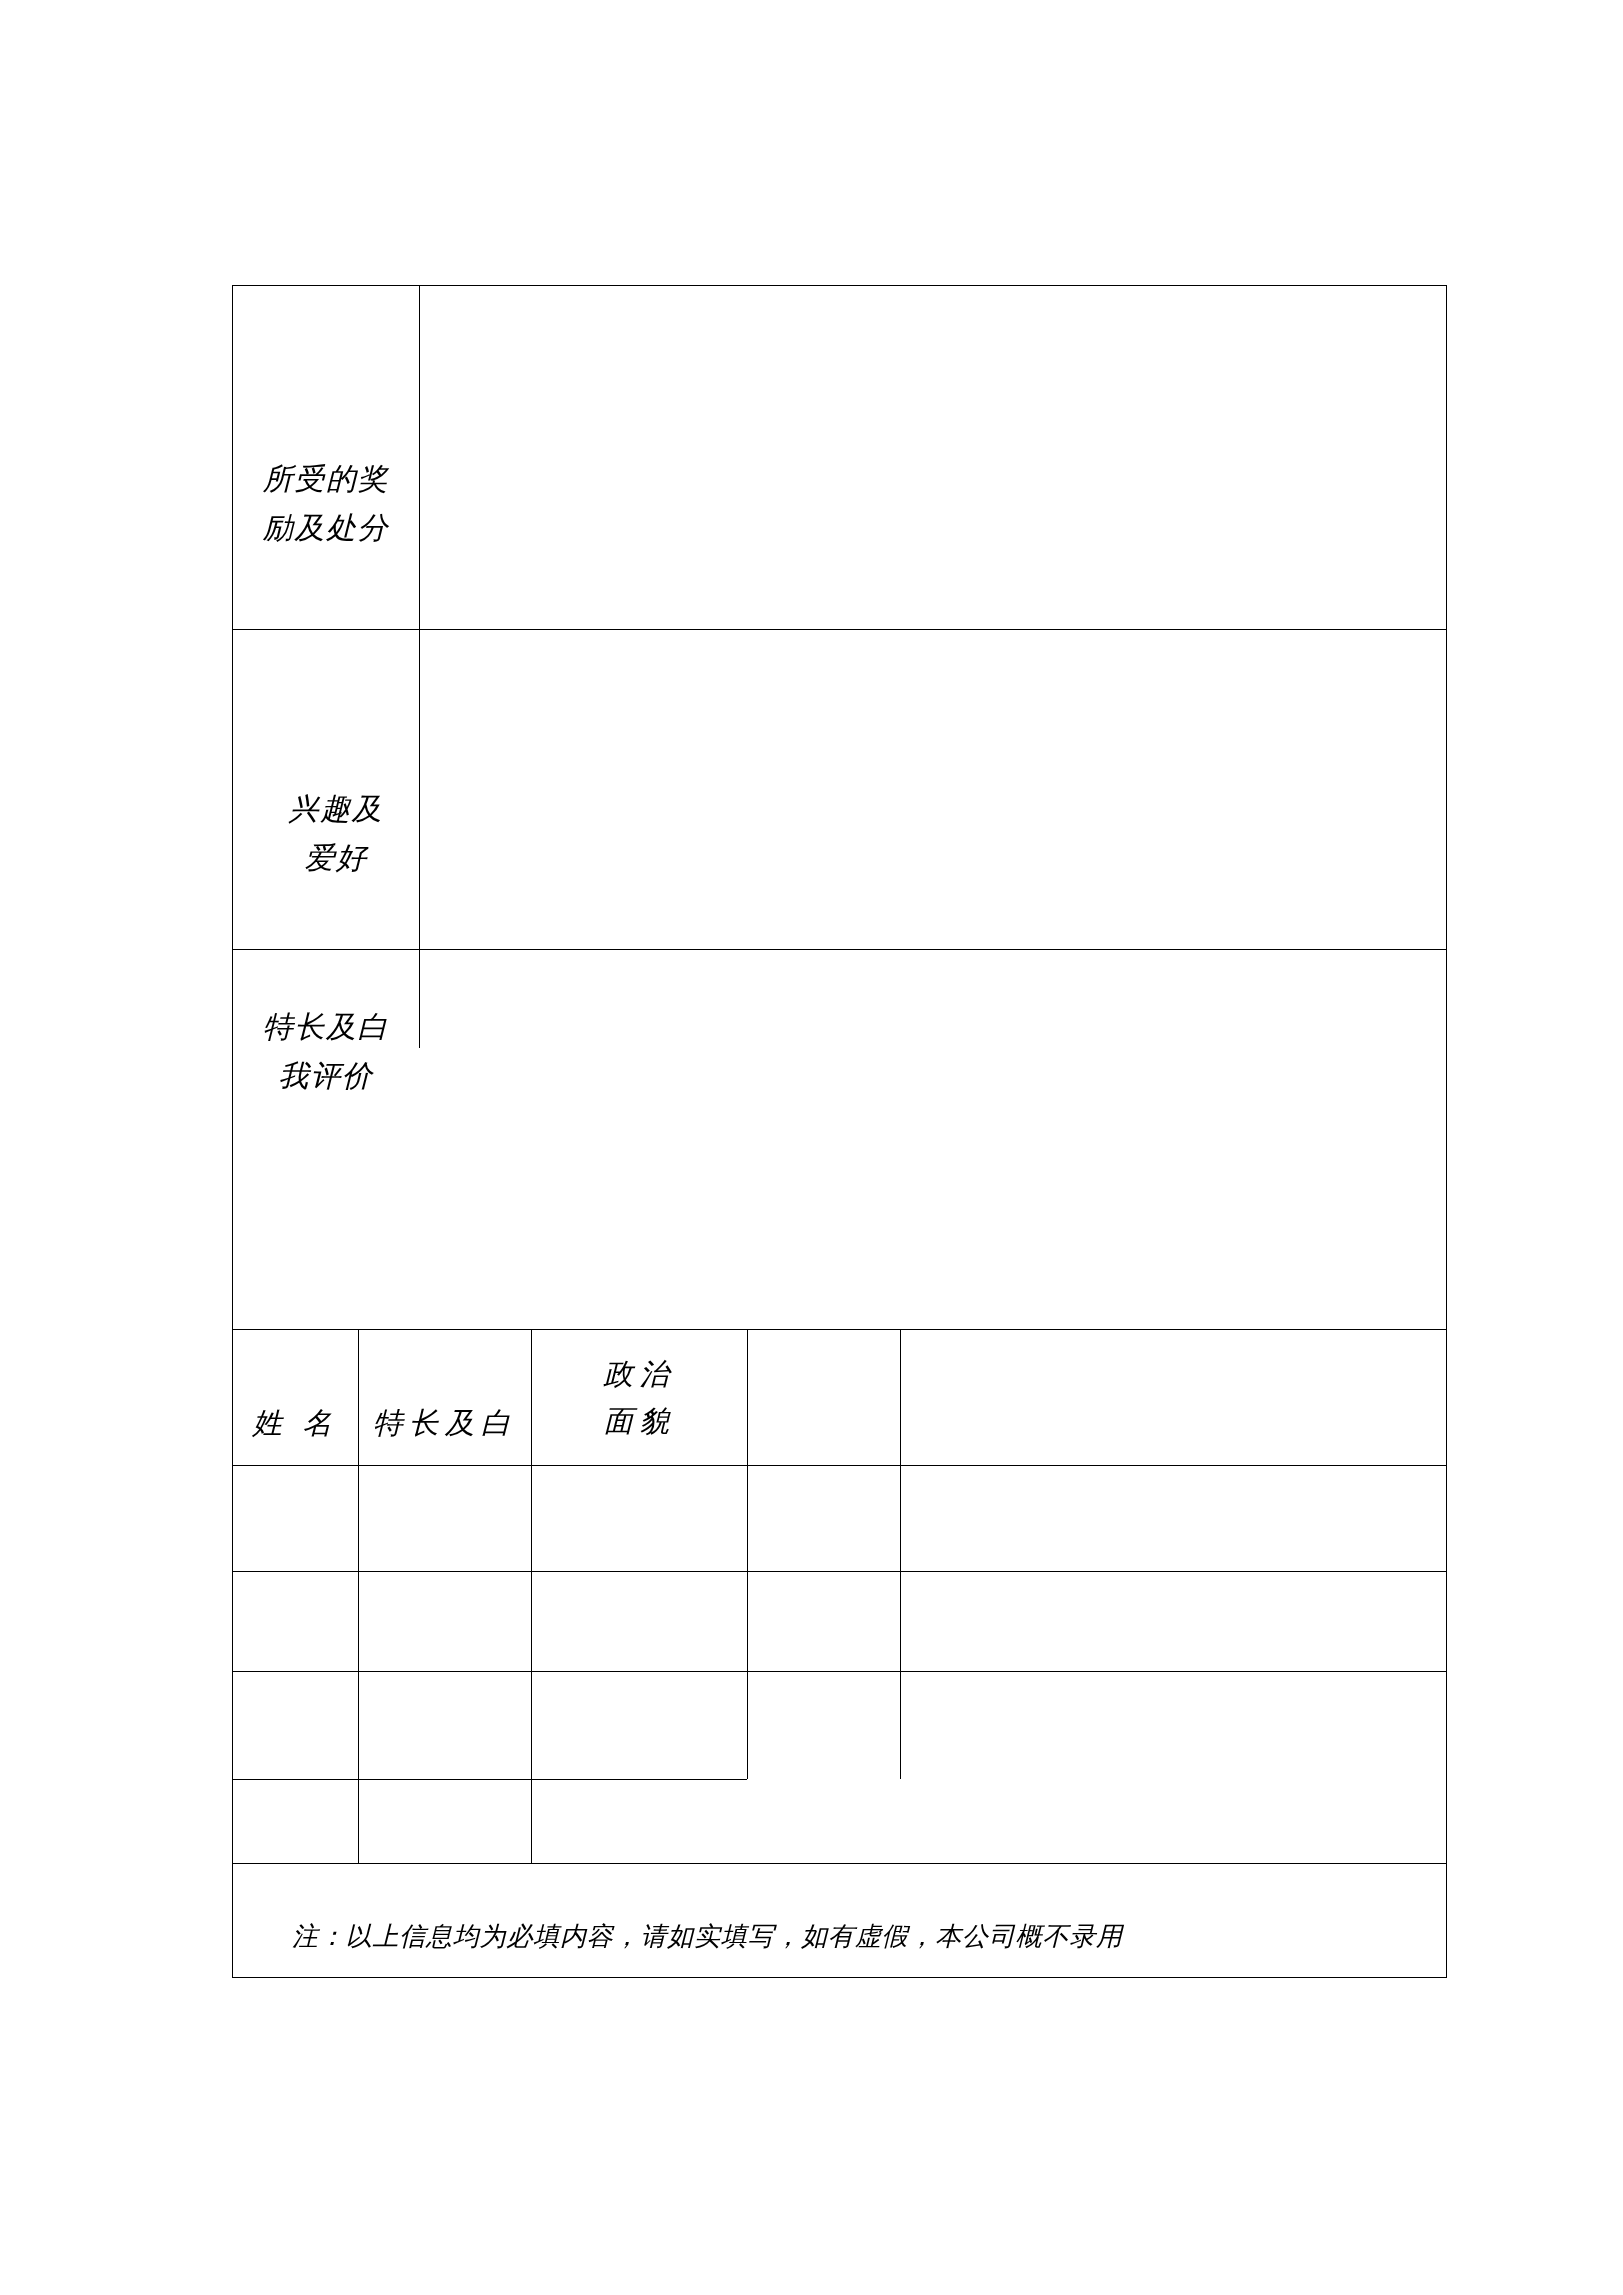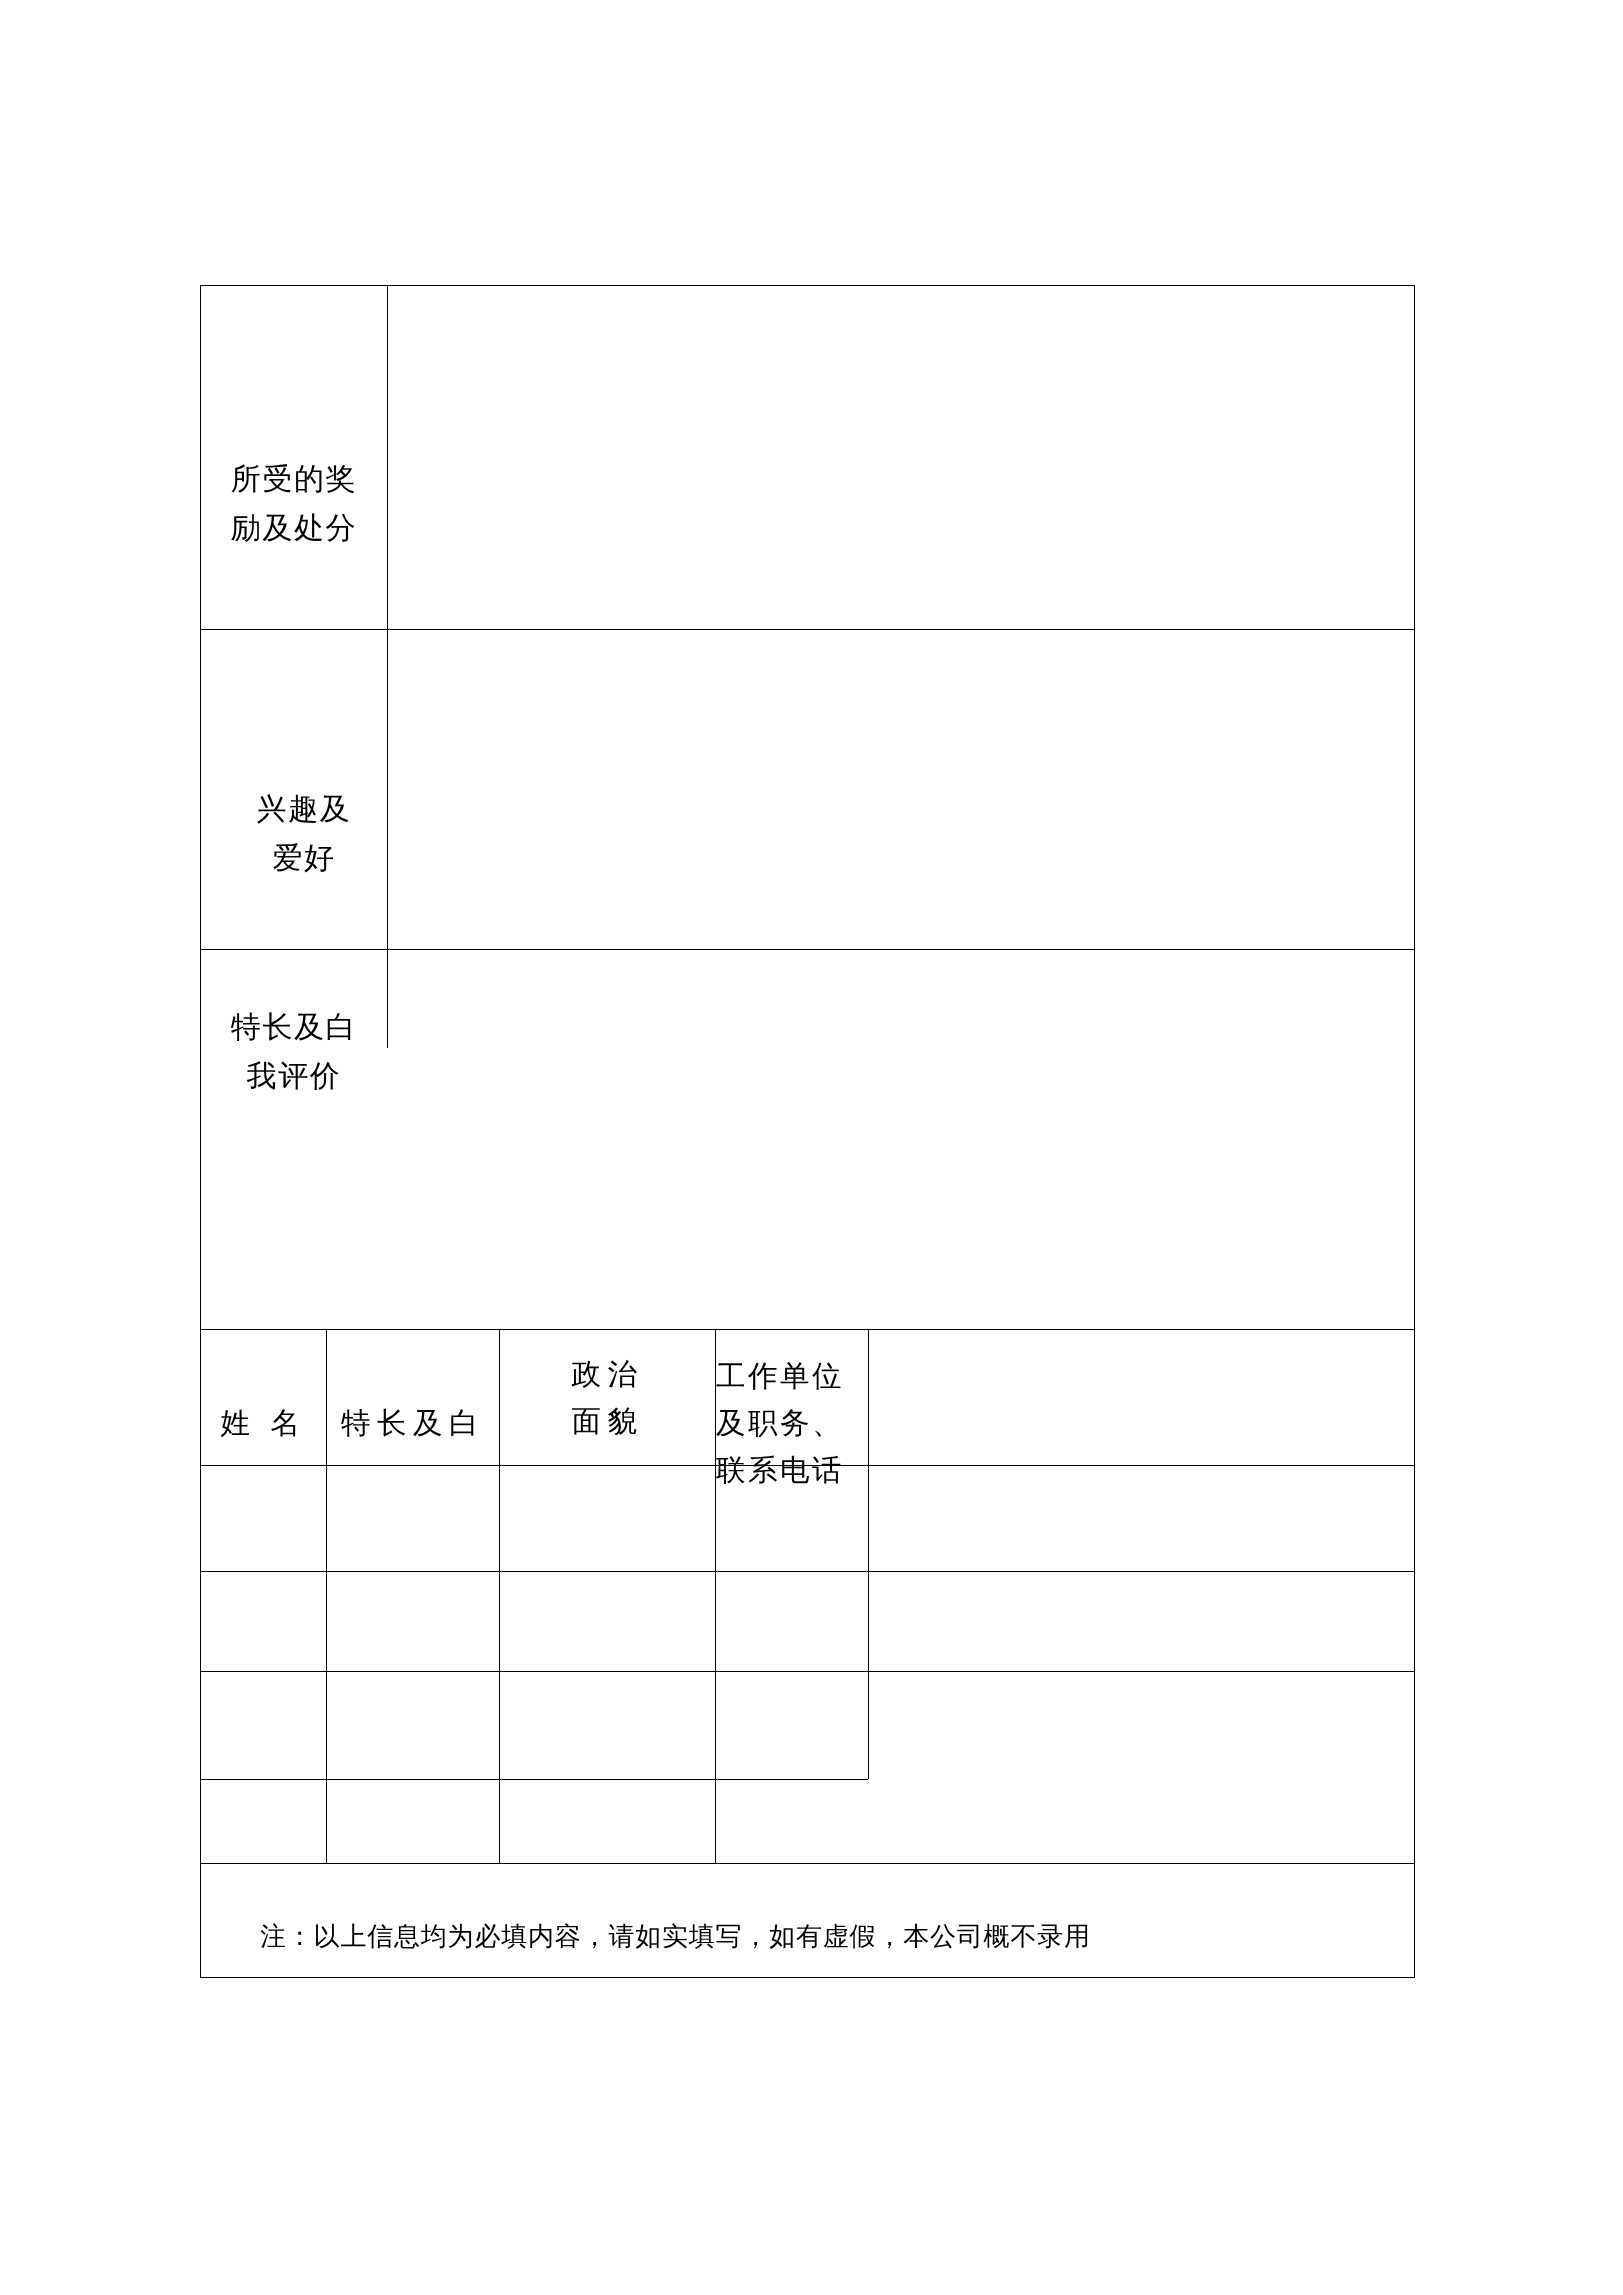--- a/index.html
+++ b/index.html
@@ -8,27 +8,28 @@
     position: relative;
     width: 1623px;
     height: 2295px;
     background: #ffffff;
     font-family: "Liberation Serif", "DejaVu Serif", serif;
     color: #000000;
     overflow: hidden;
   }
   .form-table {
     position: absolute;
-    left: 200px;
+    left: 232px;
     top: 285px;
     width: 1215px;
     height: 1693px;
     border: 1.6px solid #000000;
     display: flex;
     flex-direction: column;
+    font-style: italic;
   }
   .main-row { display: flex; width: 100%; }
   .row-a { height: 343px; }
   .row-b { height: 320px; border-top: 1.6px solid #000; }
   .row-c { height: 380px; border-top: 1.6px solid #000; flex-direction: column; }
   .main-label {
     width: 187px;
     border-right: 1.6px solid #000;
     display: flex;
     align-items: center;
@@ -123,21 +124,20 @@
       </div>
       <div class="main-content"></div>
     </div>
 
     <div class="family-section">
       <div class="fam-grid">
         <div class="fam-cell fam-header shift"><span>姓 名</span></div>
         <div class="fam-cell fam-header shift"><span>特长及白</span></div>
         <div class="fam-cell fam-header"><span>政治
 面貌</span></div>
-        <div class="fam-cell fam-header shift tight"><span>工作单位及职务、联系电话</span></div>
 
         <div class="fam-cell"></div>
         <div class="fam-cell"></div>
         <div class="fam-cell"></div>
         <div class="fam-cell"></div>
         <div class="fam-cell"></div>
 
         <div class="fam-cell"></div>
         <div class="fam-cell"></div>
         <div class="fam-cell"></div>

